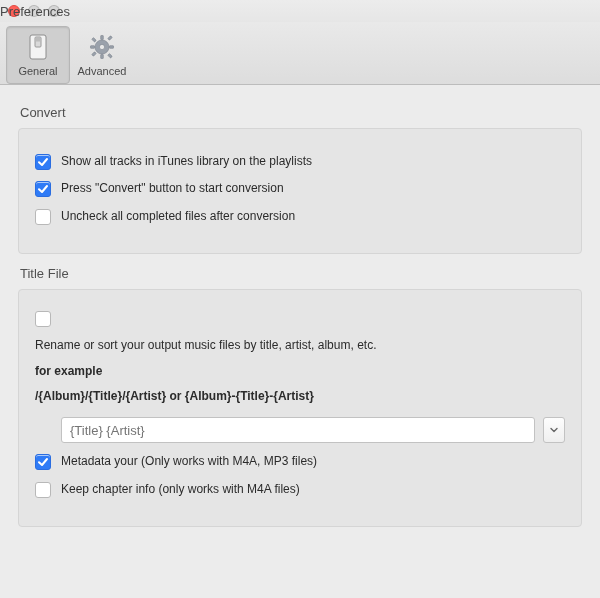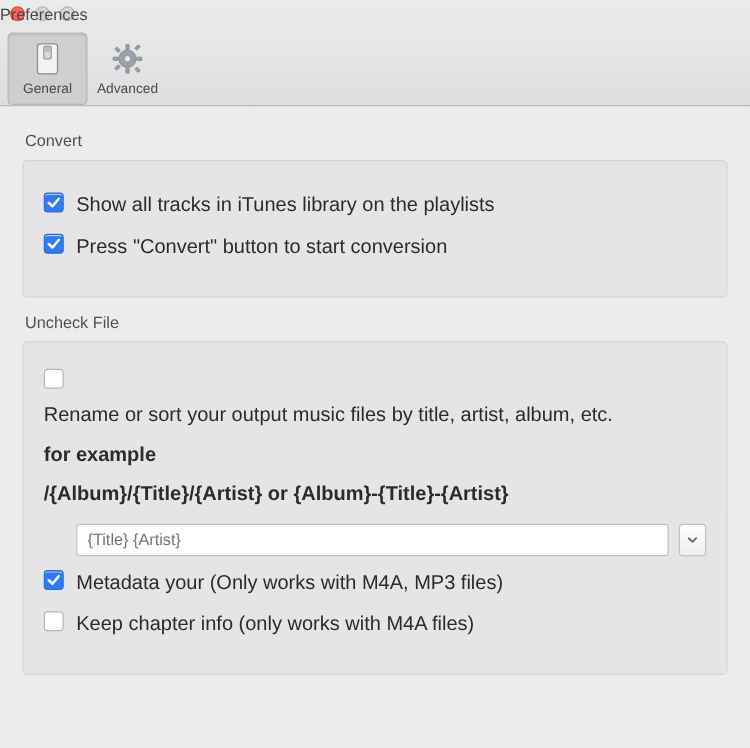--- a/index.html
+++ b/index.html
@@ -89,21 +89,21 @@
     border: 1px solid #d5d5d5;
     border-radius: 4px;
     padding: 14px 16px 18px 16px;
   }
 
   .check-row {
     display: flex;
     align-items: flex-start;
     gap: 10px;
     margin: 10px 0;
-    font-size: 16px;
+    font-size: 12px;
   }
   .check-row.tight { margin-top: 6px; flex-direction: column; }
   .check-row .label-col {
     line-height: 1.45;
     color: #2b2b2b;
   }
   .check-row .label-col .example {
     margin-top: 8px;
     color: #2b2b2b;
     font-weight: bold;
@@ -218,26 +218,32 @@
 
       <label class="check-row">
         <span class="cb checked">
           <svg width="12" height="12" viewBox="0 0 12 12">
               <path d="M2 6.2 L5 9 L10 3" stroke="#fff" stroke-width="2" fill="none" stroke-linecap="round" stroke-linejoin="round"></path>
             </svg>
         </span>
         <span class="label-col">Press "Convert" button to start conversion</span>
       </label>
 
+      <label class="check-row">
+        <span class="cb">
+          
+        </span>
+        <span class="label-col">Uncheck all completed files after conversion</span>
+      </label>
 
     </div>
   </div>
 
   <div class="group">
-    <div class="group-title">Uncheck File</div>
+    <div class="group-title">Title File</div>
     <div class="group-body">
 
       <label class="check-row tight">
         <span class="cb">
           
         </span>
         <span class="label-col">
           <span>Rename or sort your output music files by title, artist, album, etc.</span>
           <div class="example">for example</div>
           <div class="example">/{Album}/{Title}/{Artist} or {Album}-{Title}-{Artist}</div>

